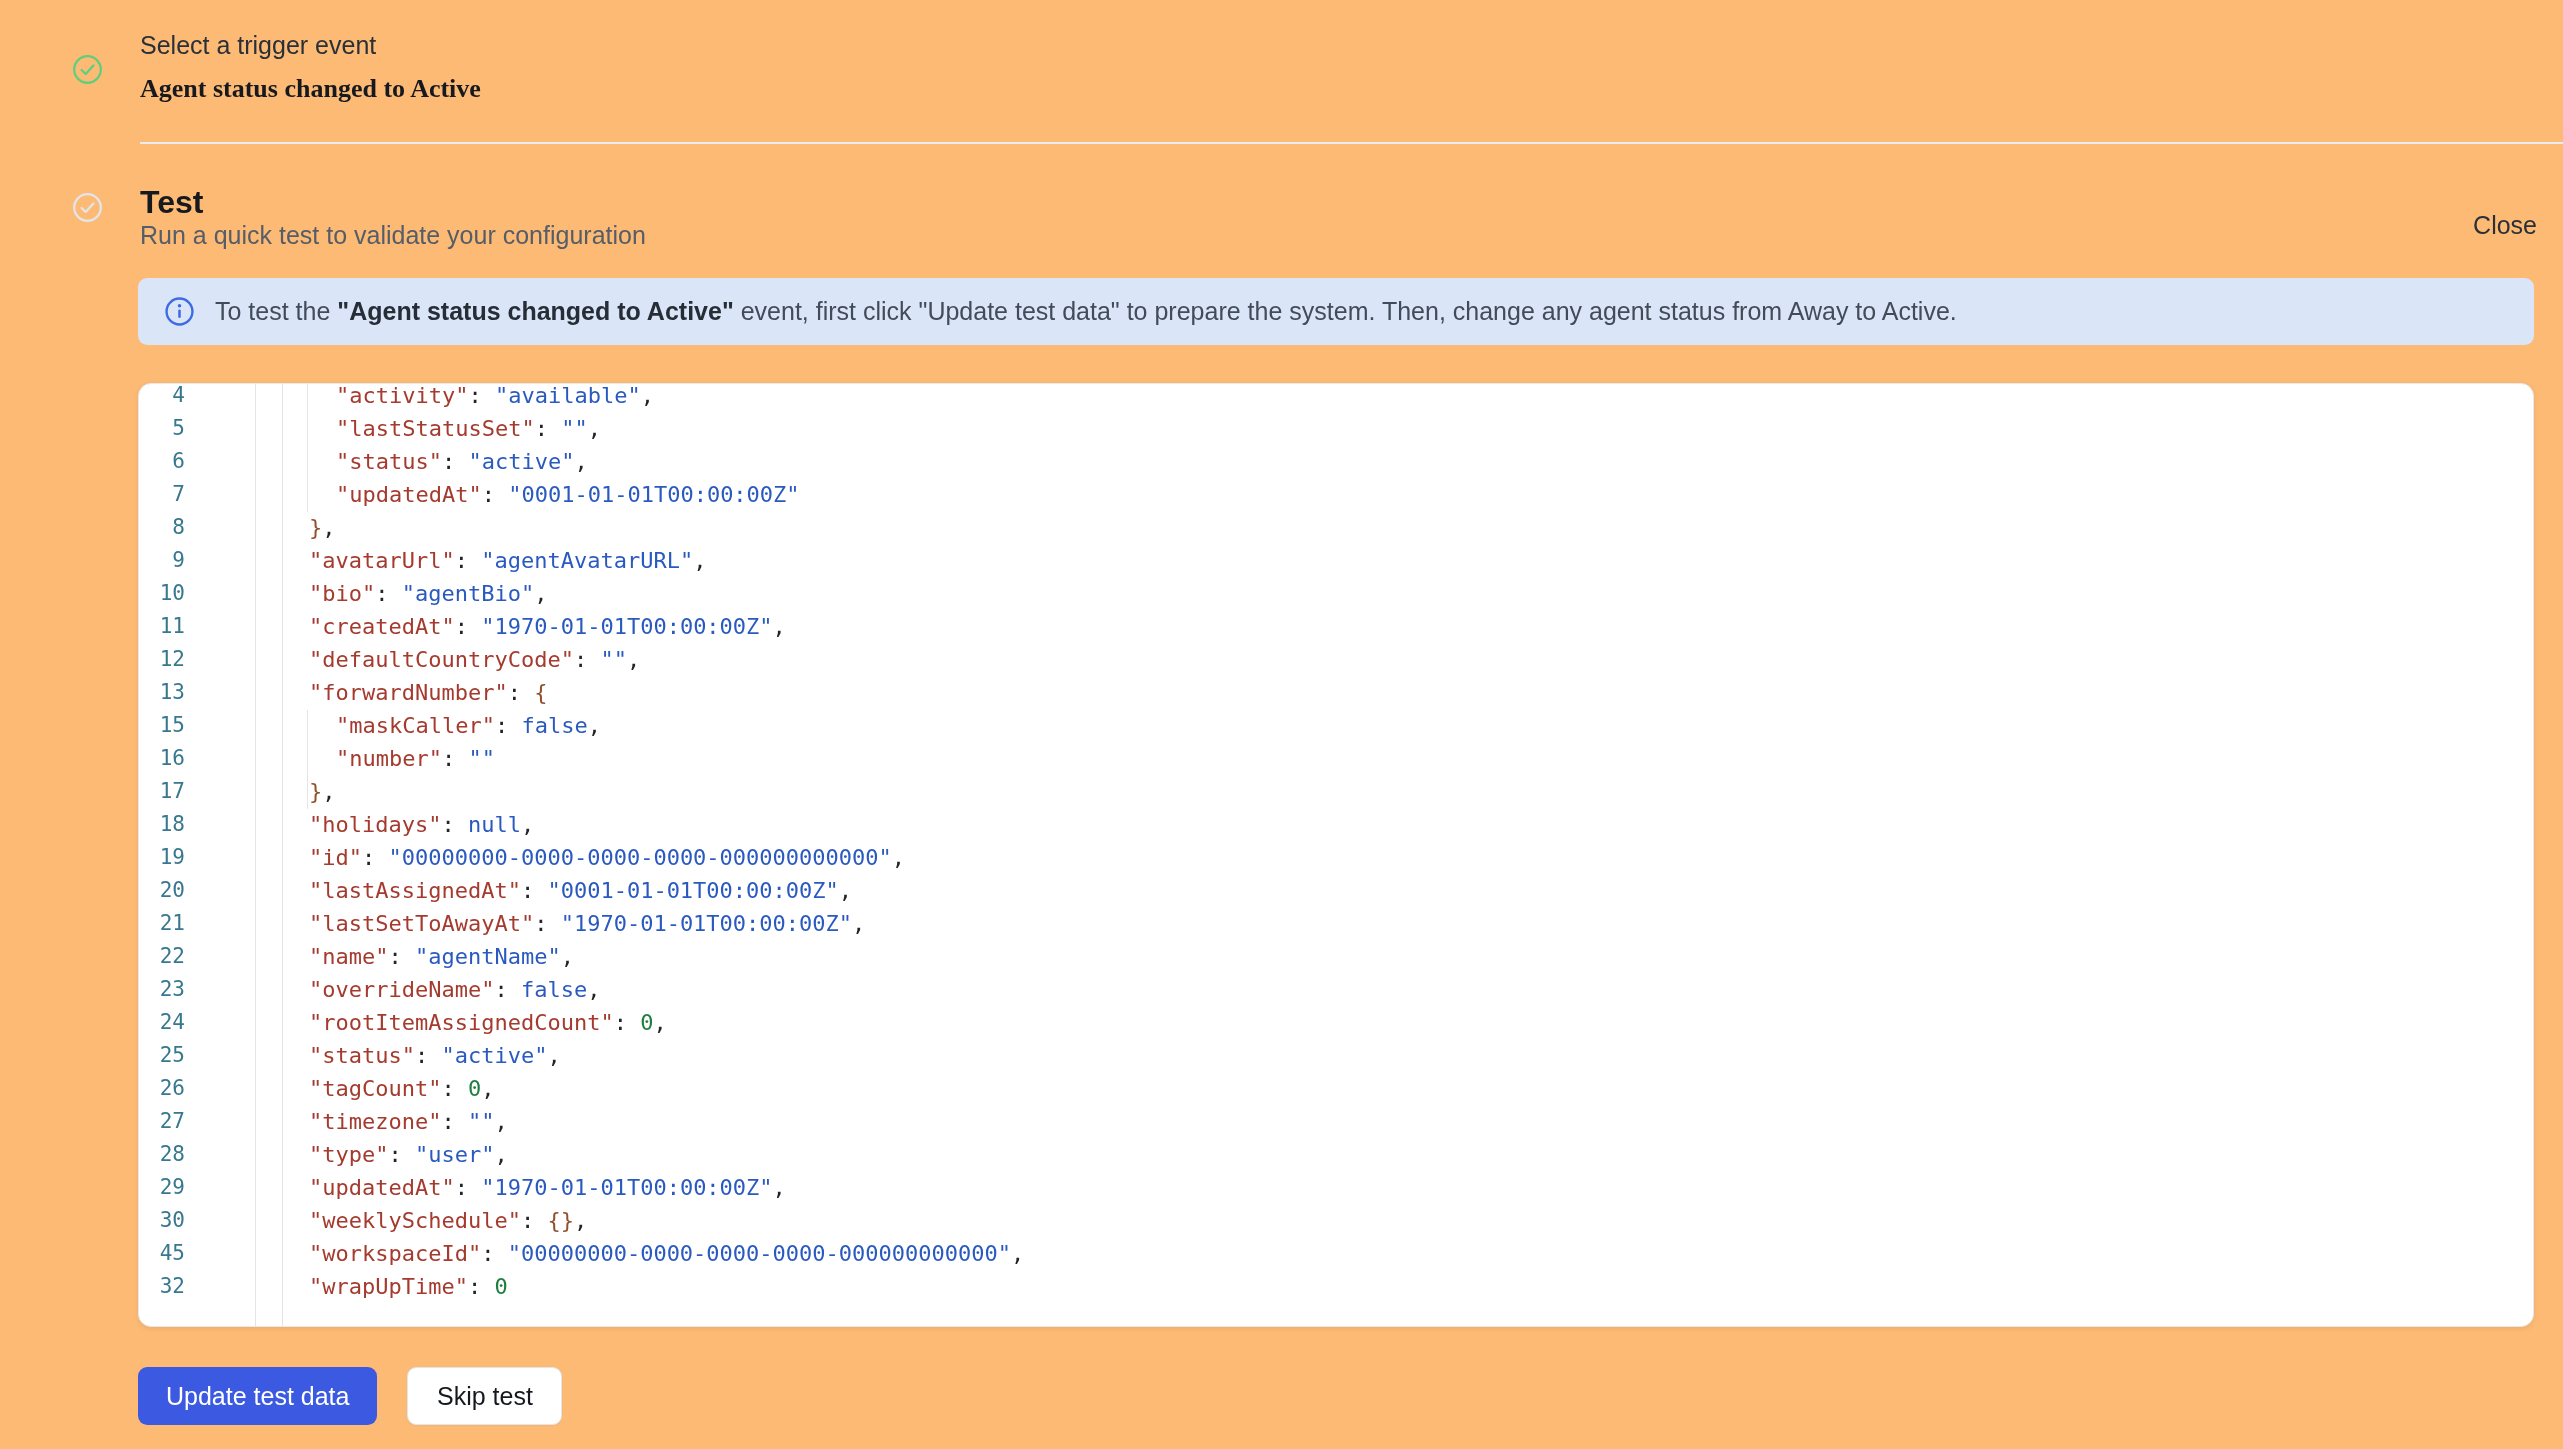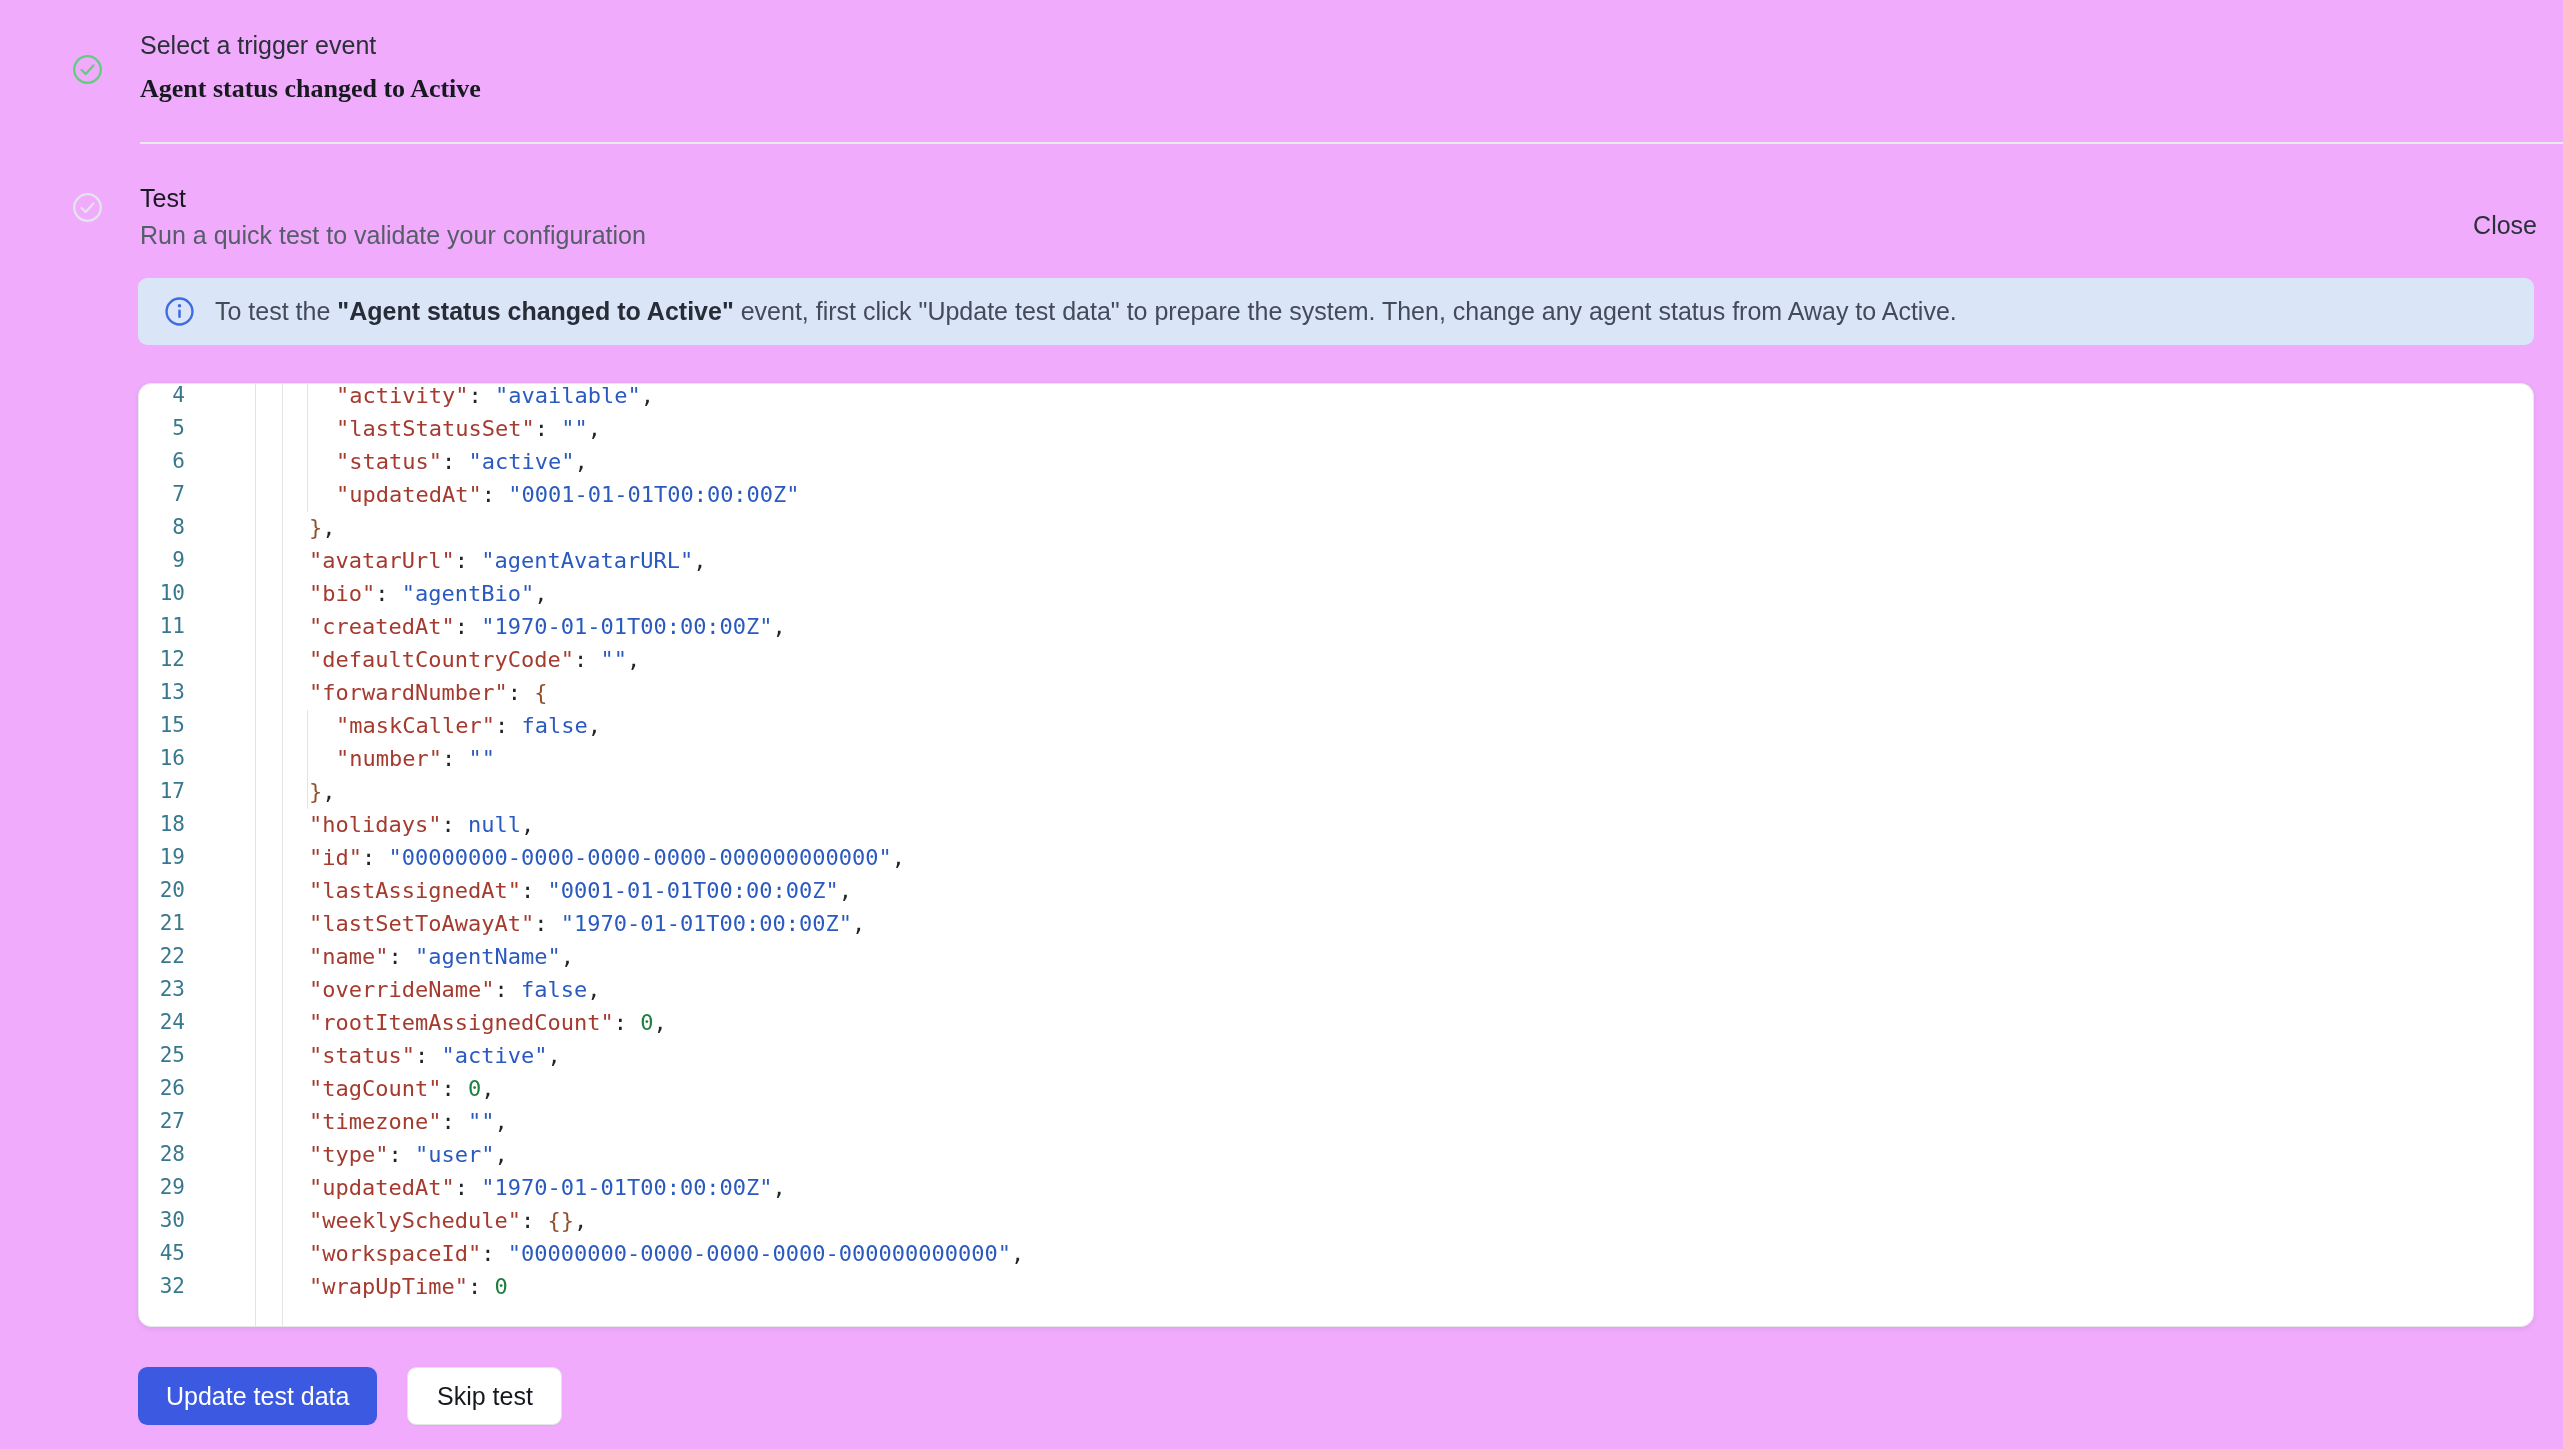--- a/index.html
+++ b/index.html
@@ -1,28 +1,28 @@
 <!DOCTYPE html>
 <html style="--accent-blue: #3b5ae1; --banner-bg: #dbe5f8; --banner-icon-blue: #3d6be4; --success-green: #5fce7e; --pending-gray: #dfe2e6; --token-key: #a53a2e; --token-string: #2a5ac0; --token-keyword: #2a5ac0; --token-number: #1f7f3f; --token-brace: #91512d; --token-punct: #1f2428; --line-number: #38788f;font-size:14.7px"><head>
 <meta charset="utf-8">
 <style>
   html,body{margin:0;padding:0;background:#ffffff;}
   #screen{
-    position:relative;width:2563px;height:1449px;background:#f0abfc;overflow:hidden;
+    position:relative;width:2563px;height:1449px;background:#fdba74;overflow:hidden;
     font-family:"Liberation Sans",sans-serif;color:#2a3038;
   }
   
   .icon-abs{position:absolute;}
   #step1-icon{left:72px;top:54px;}
   #step1-title{position:absolute;left:140px;top:31px;font-size:25px;color:#2a3038;}
   #step1-selection{position:absolute;left:140px;top:74px;font-size:26px;font-weight:700;color:#16191e;font-family:Liberation Serif, serif;}
   #divider{position:absolute;left:140px;top:142px;right:0;height:1.8px;background:#eaebee;}
   
   #step2-icon{left:72px;top:192px;}
-  #step2-title{position:absolute;left:140px;top:184px;font-size:25px;font-weight:400;color:#16191e;}
+  #step2-title{position:absolute;left:140px;top:184px;font-size:32px;font-weight:700;color:#16191e;}
   #step2-subtitle{position:absolute;left:140px;top:221px;font-size:25px;color:#555d68;}
   #close-btn{position:absolute;top:191px;right:26px;background:none;border:none;padding:0;
     font-family:"Liberation Sans",sans-serif;font-size:25px;color:#2a3038;cursor:pointer;margin-top:20px;}
   
   #banner{position:absolute;left:138px;top:278px;width:2396px;height:67px;border-radius:9.2px;
     background:var(--banner-bg,#dbe5f8);display:flex;align-items:center;}
   #banner svg{margin-left:26px;flex:0 0 auto;}
   #banner-text{margin-left:20px;font-size:25px;color:#434b59;white-space:pre;}
   #banner-text b{color:#272d36;font-weight:700;}
   

